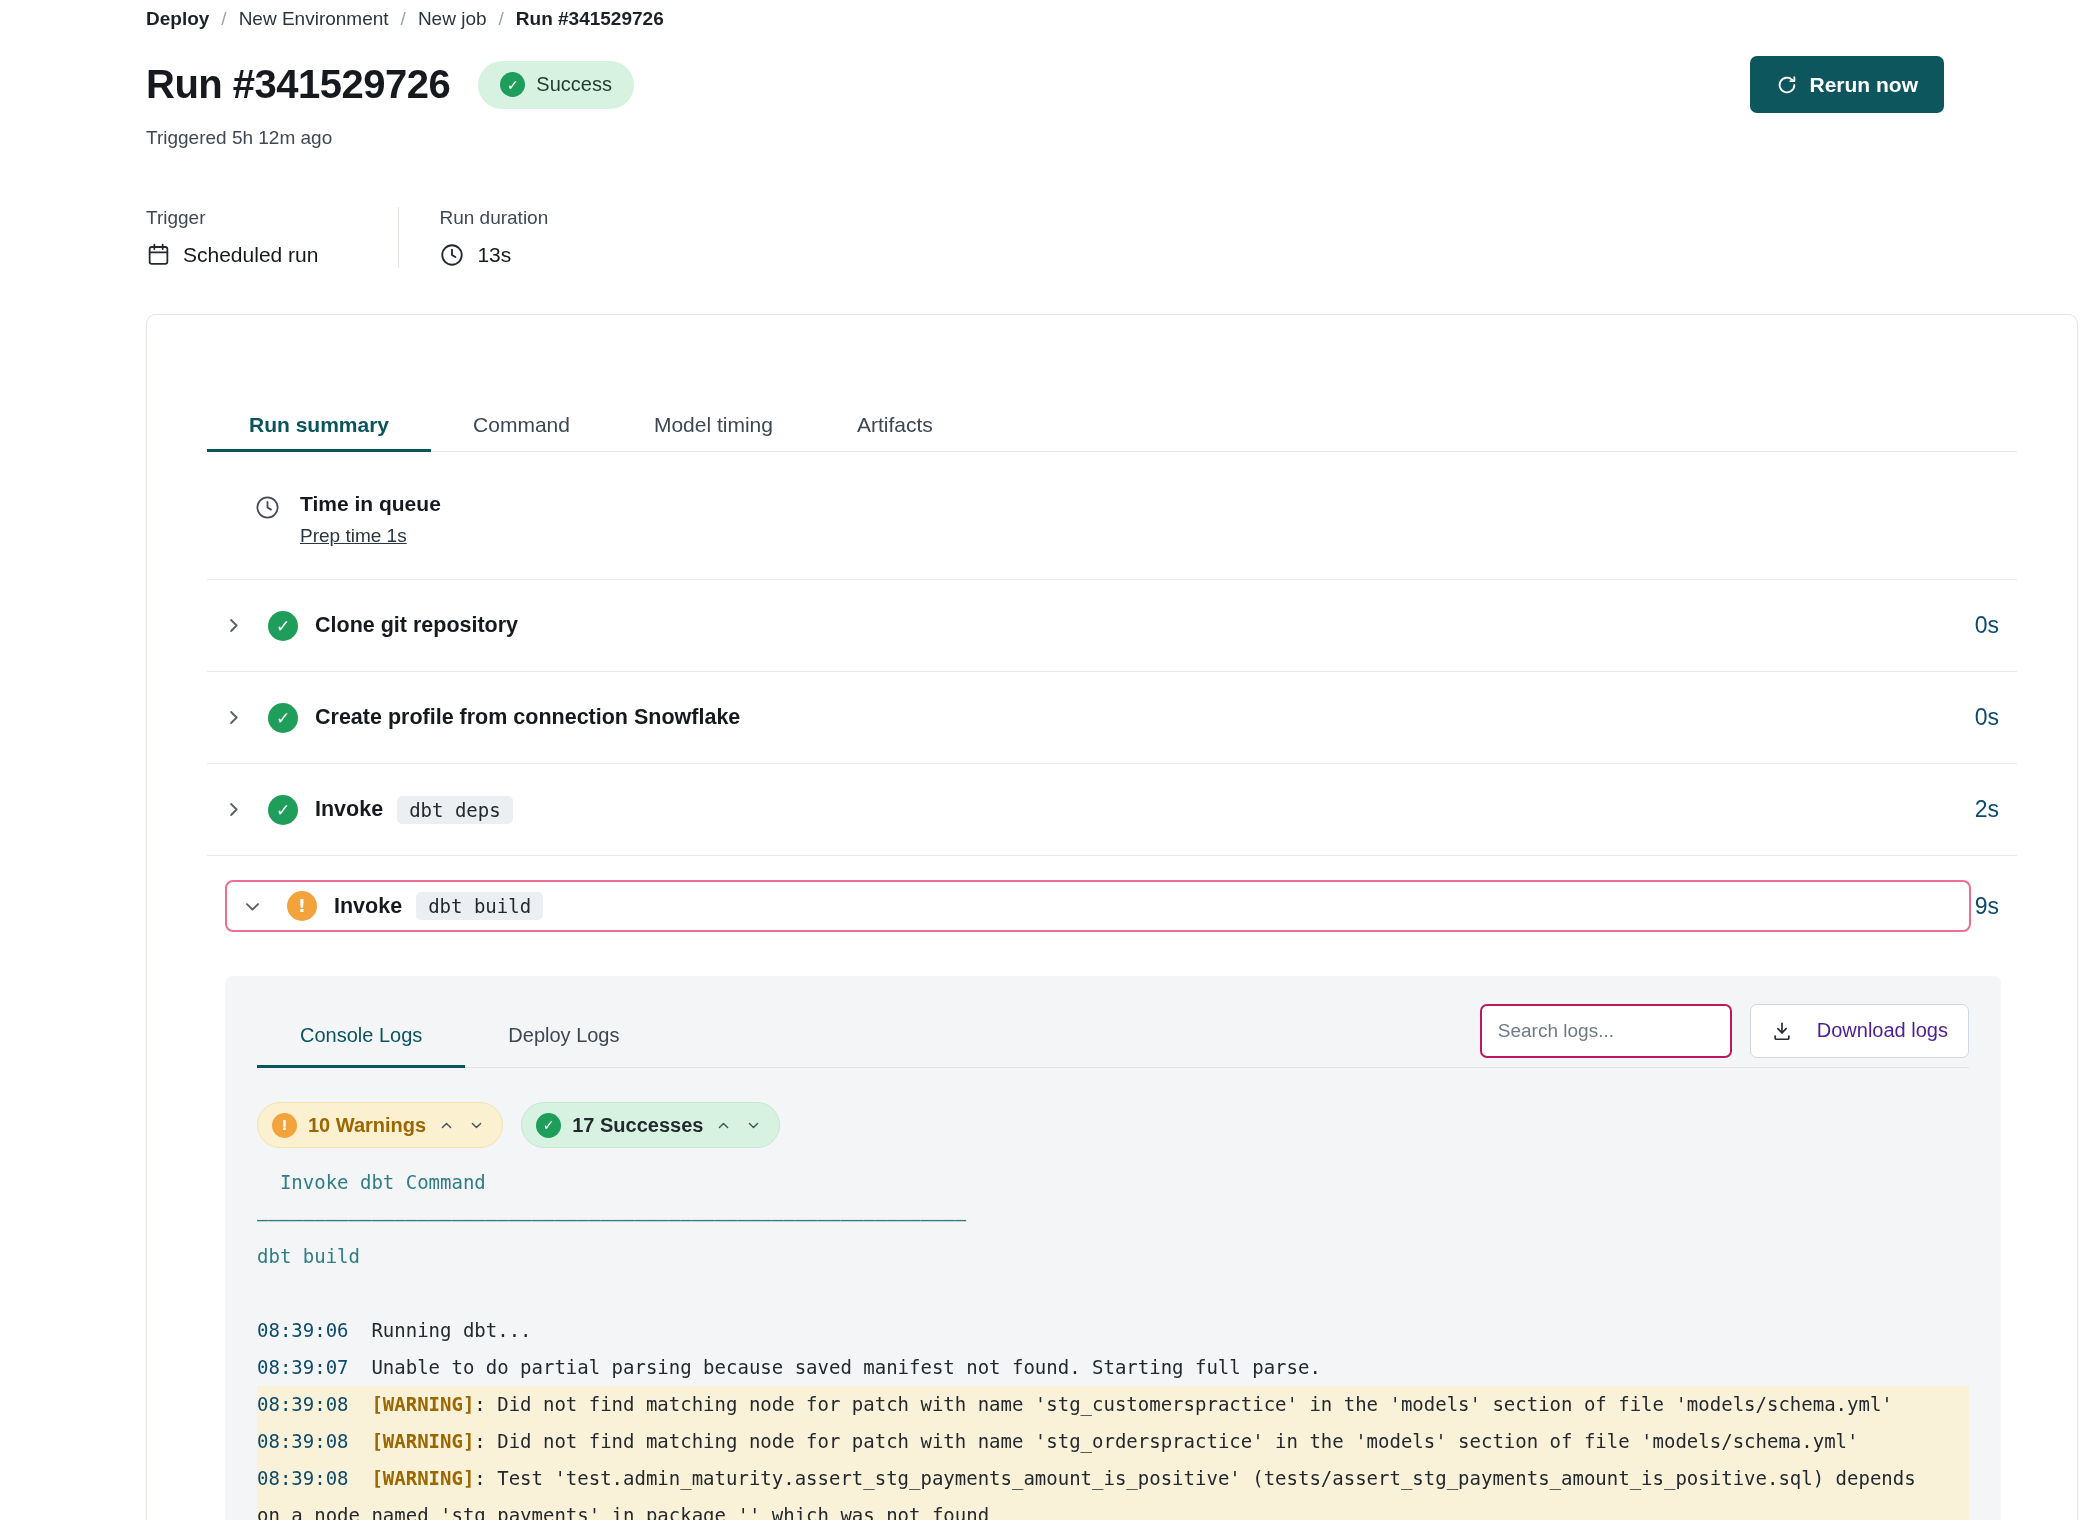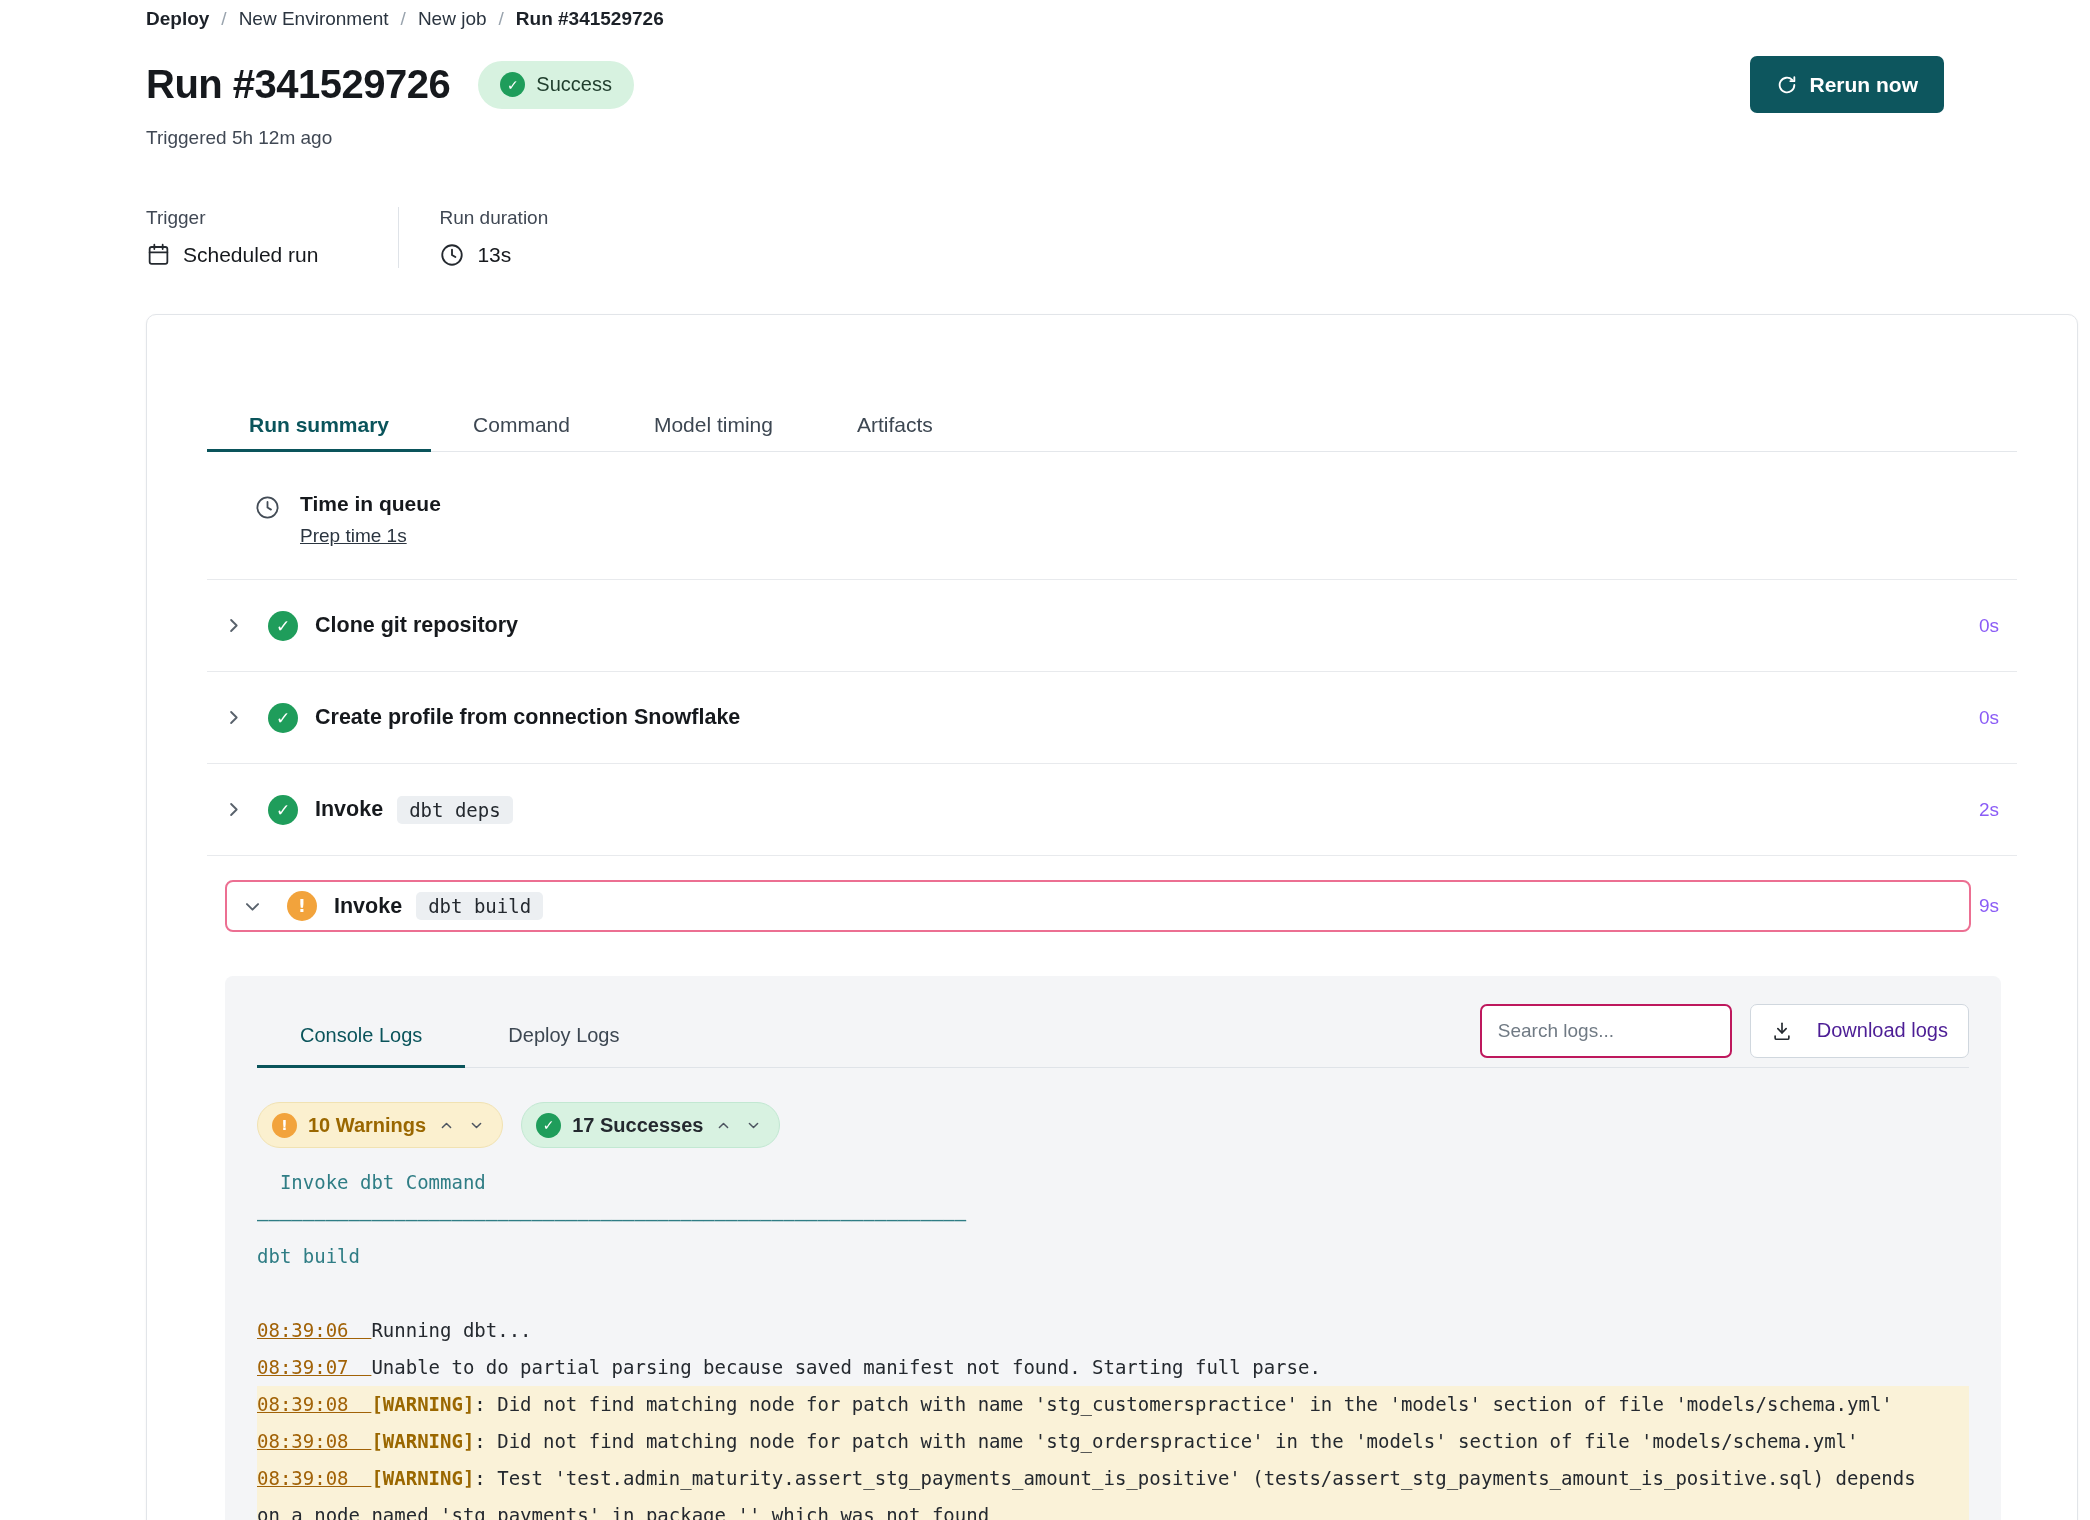--- a/index.html
+++ b/index.html
@@ -53,21 +53,21 @@
   .queue-title { font-size:21px; font-weight:700; color:#16191d; }
   .queue-link { display:inline-block; margin-top:9px; font-size:19px; color:#2b3540; text-decoration:underline; cursor:pointer; }
 
   
   .step-row { display:flex; align-items:center; height:92px; border-bottom:1px solid #e8eaed; padding-left:17px; }
   .step-chevron { width:20px; height:20px; margin-right:24px; display:flex; align-items:center; }
   .status-wrap { margin-right:17px; display:flex; }
   .step-title { font-size:21.5px; font-weight:700; color:#16191d; }
   .chip { font-family:"DejaVu Sans Mono", monospace; font-size:19px; background:#eceff2; color:#24292f;
           border-radius:5px; padding:3px 12px; margin-left:14px; }
-  .step-duration { margin-left:auto; margin-right:18px; font-size:19px; color:#8b5cf6; min-width:28px; text-align:right; }
+  .step-duration { margin-left:auto; margin-right:18px; font-size:23px; color:#0c4a6e; min-width:28px; text-align:right; }
   .step-row.expanded { border-bottom:none; height:100px; padding-left:0; }
   .expanded-box { display:flex; align-items:center; flex:1; margin-left:18px; border:2px solid #ec6f92; border-radius:8px;
                   padding:9px 14px 9px 16px; }
 
   
   .logs-panel { margin:20px 18px 0 18px; width:1776px; height:560px; background:#f4f5f7; border-radius:8px; padding:26px 32px; overflow:hidden; }
   .logs-header { display:flex; align-items:center; border-bottom:1px solid #dfe3e8; }
   .log-tab { position:relative; padding:22px 43px 20px 43px; font-size:20px; color:#3d4752; cursor:pointer; }
   .log-tab.active { color:#0a545b; font-weight:400; }
   .log-tab.active::after { content:""; position:absolute; left:0; right:0; bottom:-1px; height:3px; background:#0a545b; }
@@ -83,21 +83,21 @@
   .pill { display:inline-flex; align-items:center; gap:11px; height:46px; border-radius:23px; padding:0 16px 0 14px;
           font-size:20px; font-weight:700; }
   .pill.warn { background:#fbf0cf; color:#9a6700; border:1px solid #f1e2b2; }
   .pill.success { background:#d8f2e1; color:#24292f; border:1px solid #c2e8d2; }
   .pill .chev-btn { display:inline-flex; align-items:center; cursor:pointer; padding:2px; }
 
   .log-output { margin-top:16px; font-family:"DejaVu Sans Mono", monospace; font-size:19px; line-height:37px; color:#24292f; }
   .log-line { white-space:pre-wrap; }
   .log-line.hl { background:#faf2d8; }
   .log-line-inner { display:block; max-width:1692px; white-space:pre-wrap; word-wrap:break-word; }
-  .t-time { color:#a16207;text-decoration:underline; }
+  .t-time { color:#0c4a6e; }
   .t-tag { color:#9a6700; font-weight:700; }
   .t-teal { color:#2f7d85; }
   .t-msg { color:#24292f; }
 </style>
 </head>
 <body>
 
 <div class="page">
 
   <nav class="breadcrumb">

